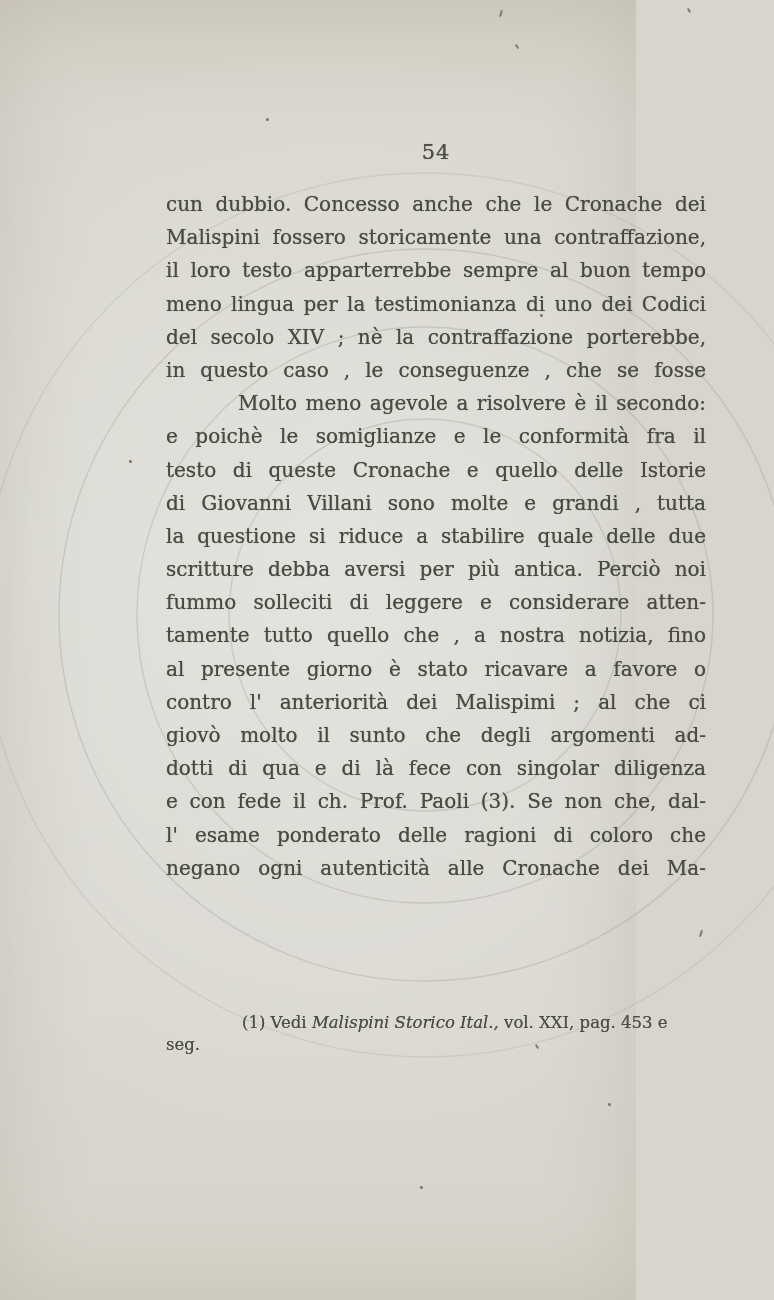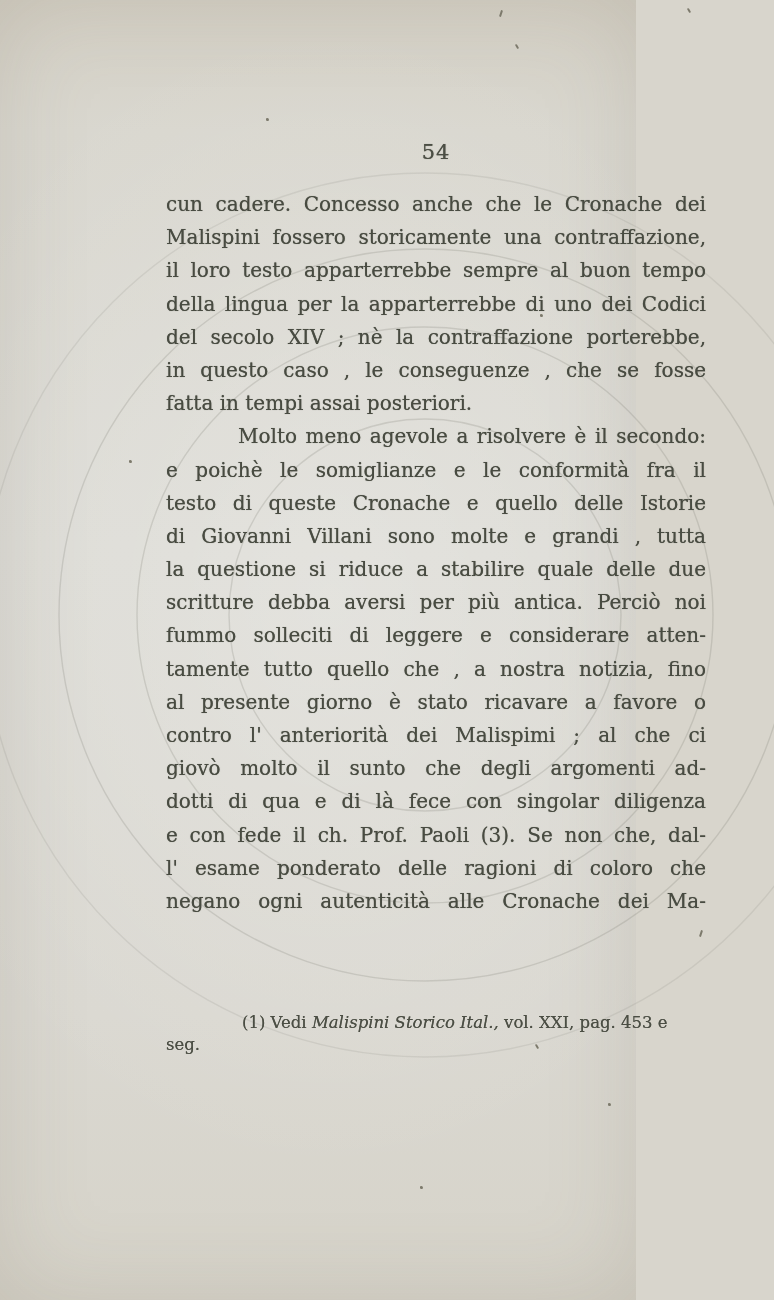--- a/index.html
+++ b/index.html
@@ -119,27 +119,26 @@
   <div class="speck tick" style="left:700px; top:930px;"></div>
   <div class="speck dot" style="left:129px; top:460px;"></div>
   <div class="speck dot" style="left:266px; top:118px;"></div>
   <div class="speck dot" style="left:420px; top:1186px;"></div>
   <div class="speck dot" style="left:608px; top:1103px;"></div>
   <div class="speck fleck" style="left:536px; top:1044px;"></div>
 
   <div class="page-number">54</div>
 
   <div class="body-text">
-    <div class="line">cun cadere. Concesso anche che le Cronache dei</div>
+    <div class="line">cun dubbio. Concesso anche che le Cronache dei</div>
     <div class="line">Malispini fossero storicamente una contraffazione,</div>
     <div class="line">il loro testo apparterrebbe sempre al buon tempo</div>
-    <div class="line">della lingua per la apparterrebbe di uno dei Codici</div>
+    <div class="line">meno lingua per la testimonianza di uno dei Codici</div>
     <div class="line">del secolo XIV ; nè la contraffazione porterebbe,</div>
     <div class="line">in questo caso , le conseguenze , che se fosse</div>
-    <div class="line last">fatta in tempi assai posteriori.</div>
 
     <div class="line first">Molto meno agevole a risolvere è il secondo:</div>
     <div class="line">e poichè le somiglianze e le conformità fra il</div>
     <div class="line">testo di queste Cronache e quello delle Istorie</div>
     <div class="line">di Giovanni Villani sono molte e grandi , tutta</div>
     <div class="line">la questione si riduce a stabilire quale delle due</div>
     <div class="line">scritture debba aversi per più antica. Perciò noi</div>
     <div class="line">fummo solleciti di leggere e considerare atten-</div>
     <div class="line">tamente tutto quello che , a nostra notizia, fino</div>
     <div class="line">al presente giorno è stato ricavare a favore o</div>

